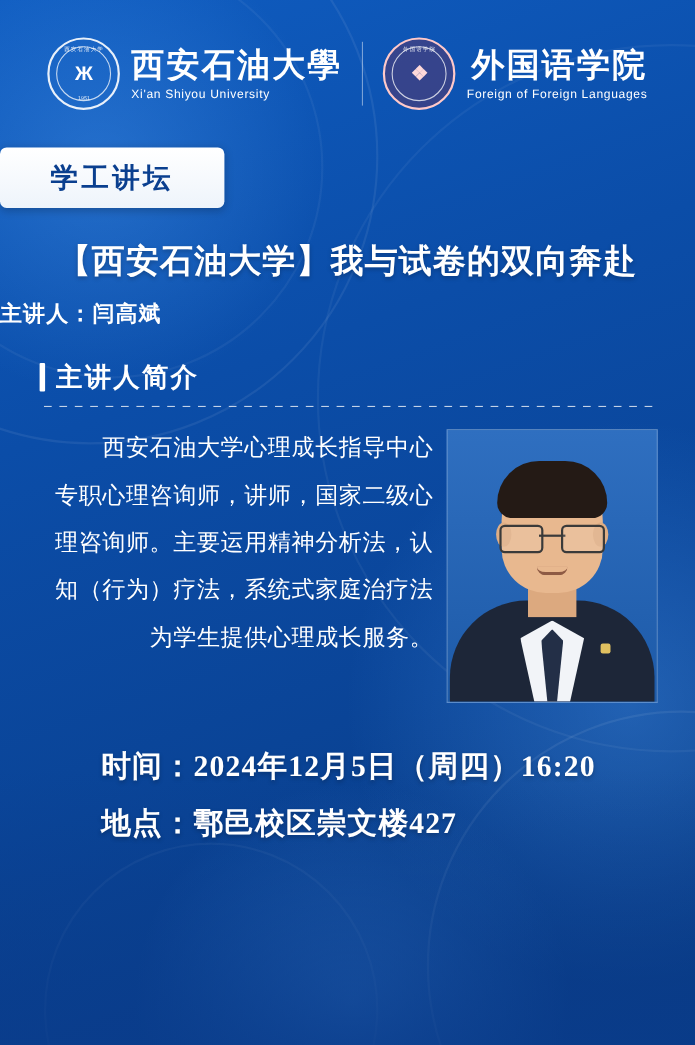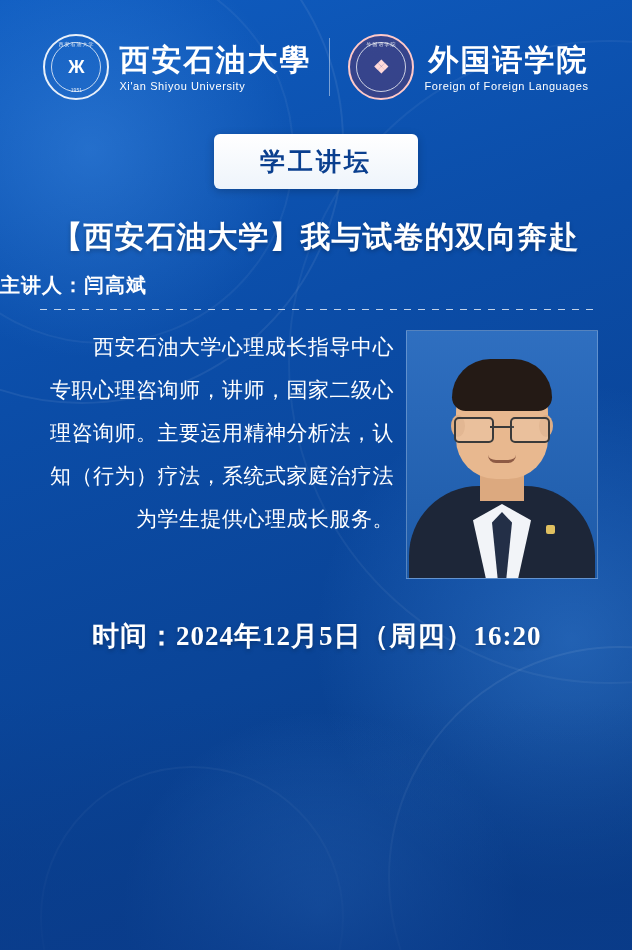--- a/index.html
+++ b/index.html
@@ -121,21 +121,21 @@
     width: 1px;
     height: 58px;
     background: rgba(255,255,255,0.45);
     margin: 0 8px;
   }
 
   
   .ribbon-wrap {
     position: relative;
     display: flex;
-    justify-content: center;
+    justify-content: flex-start;
     margin-top: 34px;
   }
   .ribbon {
     position: relative;
     background: linear-gradient(180deg, #ffffff 0%, #eef4fb 100%);
     color: #0a3f8f;
     font-size: 25px;
     font-weight: bold;
     letter-spacing: 3px;
     padding: 11px 46px;
@@ -395,20 +395,24 @@
 
   </div>
 
   <div class="ribbon-wrap">
     <div class="ribbon">学工讲坛</div>
   </div>
 
   <div class="main-title">【西安石油大学】我与试卷的双向奔赴</div>
   <div class="speaker-line">主讲人：闫高斌</div>
 
+  <div class="section-head">
+    <div class="bar"></div>
+    <div class="txt">主讲人简介</div>
+  </div>
   <div class="dash-line"></div>
 
   <div class="bio-wrap">
     <div class="portrait">
       <div class="p-body"></div>
       <div class="p-shirt"></div>
       <div class="p-tie"></div>
       <div class="p-badge"></div>
       <div class="p-neck"></div>
       <div class="p-head"></div>
@@ -420,15 +424,16 @@
         <div class="bridge"></div>
         <div class="lens r"></div>
       </div>
       <div class="p-mouth"></div>
     </div>
     <div class="bio-text">西安石油大学心理成长指导中心专职心理咨询师，讲师，国家二级心理咨询师。主要运用精神分析法，认知（行为）疗法，系统式家庭治疗法为学生提供心理成长服务。</div>
   </div>
 
   <div class="info">
     <div class="line">时间：2024年12月5日（周四）16:20</div>
+    <div class="line">地点：鄠邑校区崇文楼427</div>
   </div>
 
 </div>
 
 </body></html>

